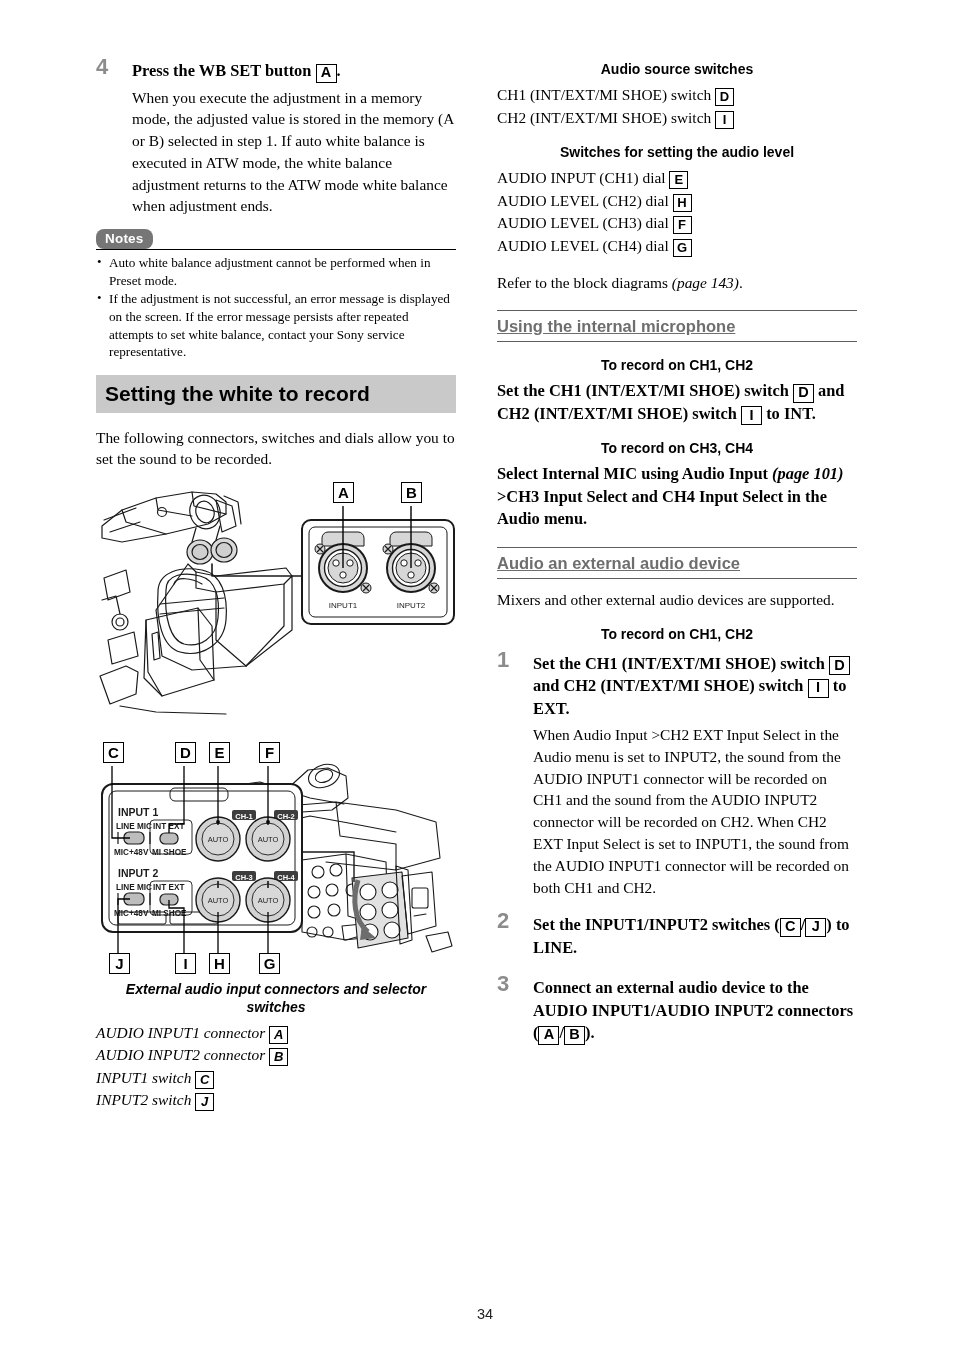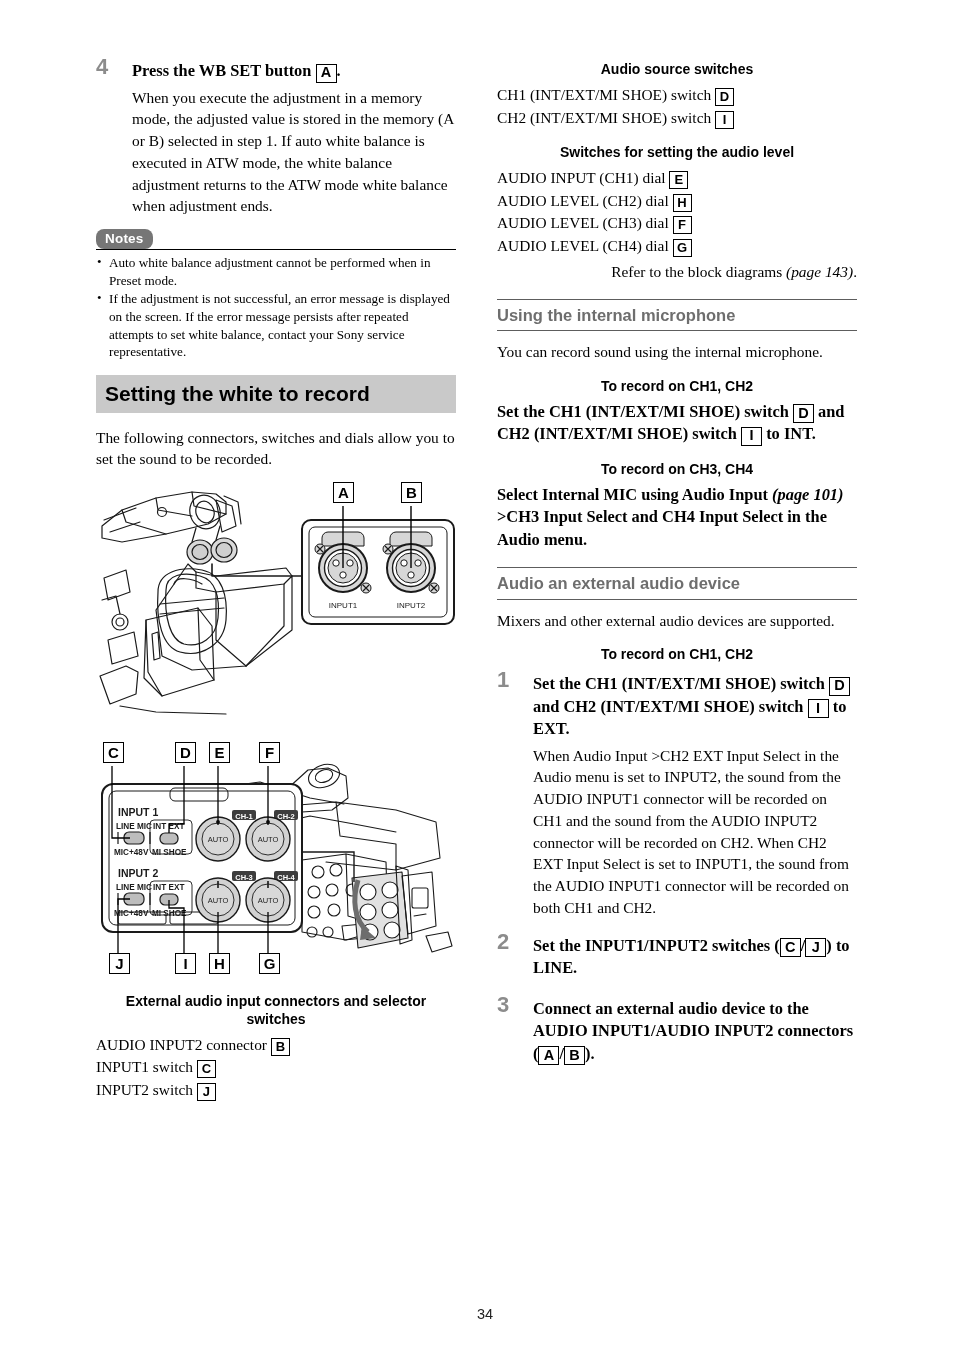--- a/index.html
+++ b/index.html
@@ -63,21 +63,21 @@
     padding:8px 9px 9px 9px;
     margin-top:14px;margin-bottom:14px;
   }
 
   
   .h2-rule{
     color:#6e6e6e;
     font-family:"Liberation Sans", sans-serif;font-weight:bold;
     font-size:16.5px;line-height:1;
     border-top:1.6px solid #5d5d5d;border-bottom:1.6px solid #5d5d5d;
-    padding:7px 2px 7px 0;margin:16px 0 10px 0;
+    padding:7px 2px 7px 0;margin:16px 0 10px 0;text-decoration:underline;
   }
 
   
   .h3-sans{
     font-family:"Liberation Sans", sans-serif;font-weight:bold;
     font-size:14px;line-height:18px;margin:14px 0 6px 0;color:#000;text-align:center;
   }
 
   
   .lbl{
@@ -348,23 +348,24 @@
       <div class="callout-box" style="left:79px;top:2px;">D</div>
       <div class="callout-box" style="left:113px;top:2px;">E</div>
       <div class="callout-box" style="left:163px;top:2px;">F</div>
 
       <div class="callout-box" style="left:13px;top:213px;">J</div>
       <div class="callout-box" style="left:79px;top:213px;">I</div>
       <div class="callout-box" style="left:113px;top:213px;">H</div>
       <div class="callout-box" style="left:163px;top:213px;">G</div>
     </div>
 
-    <div style="margin-top:12px;">
+    <div style="font-style:italic;">
       <div class="h3-sans" style="margin-top:0;">External audio input connectors and selector switches</div>
       <div class="deflist">
+        <div><span>AUDIO INPUT1 connector</span> <span class="lbl">A</span></div>
         <div><span>AUDIO INPUT2 connector</span> <span class="lbl">B</span></div>
         <div><span>INPUT1 switch</span> <span class="lbl">C</span></div>
         <div><span>INPUT2 switch</span> <span class="lbl">J</span></div>
       </div>
     </div>
   </div>
 
   <div class="col col-right">
 
     <div class="h3-sans" style="margin-top:0;">Audio source switches</div>
@@ -374,26 +375,25 @@
     </div>
 
     <div class="h3-sans">Switches for setting the audio level</div>
     <div class="deflist">
       <div><span>AUDIO INPUT (CH1) dial</span> <span class="lbl">E</span></div>
       <div><span>AUDIO LEVEL (CH2) dial</span> <span class="lbl">H</span></div>
       <div><span>AUDIO LEVEL (CH3) dial</span> <span class="lbl">F</span></div>
       <div><span>AUDIO LEVEL (CH4) dial</span> <span class="lbl">G</span></div>
     </div>
 
-    <div class="body-text" style="margin-top:4px;text-align:right;">
+    <div class="body-text" style="margin-top:15px;">
       <span>Refer to the block diagrams </span><span class="italic">(page 143)</span><span>.</span>
     </div>
 
     <div class="h2-rule">Using the internal microphone</div>
-    <div class="body-text">You can record sound using the internal microphone.</div>
 
     <div class="h3-sans">To record on CH1, CH2</div>
     <div class="step-title">
       <span>Set the CH1 (INT/EXT/MI SHOE) switch </span><span class="lbl big">D</span><span> and CH2 (INT/EXT/MI SHOE) switch </span><span class="lbl big">I</span><span> to INT.</span>
     </div>
 
     <div class="h3-sans">To record on CH3, CH4</div>
     <div class="step-title">
       <span>Select Internal MIC using Audio Input </span><span class="italic">(page 101)</span><span> &gt;CH3 Input Select and CH4 Input Select in the Audio menu.</span>
     </div>

